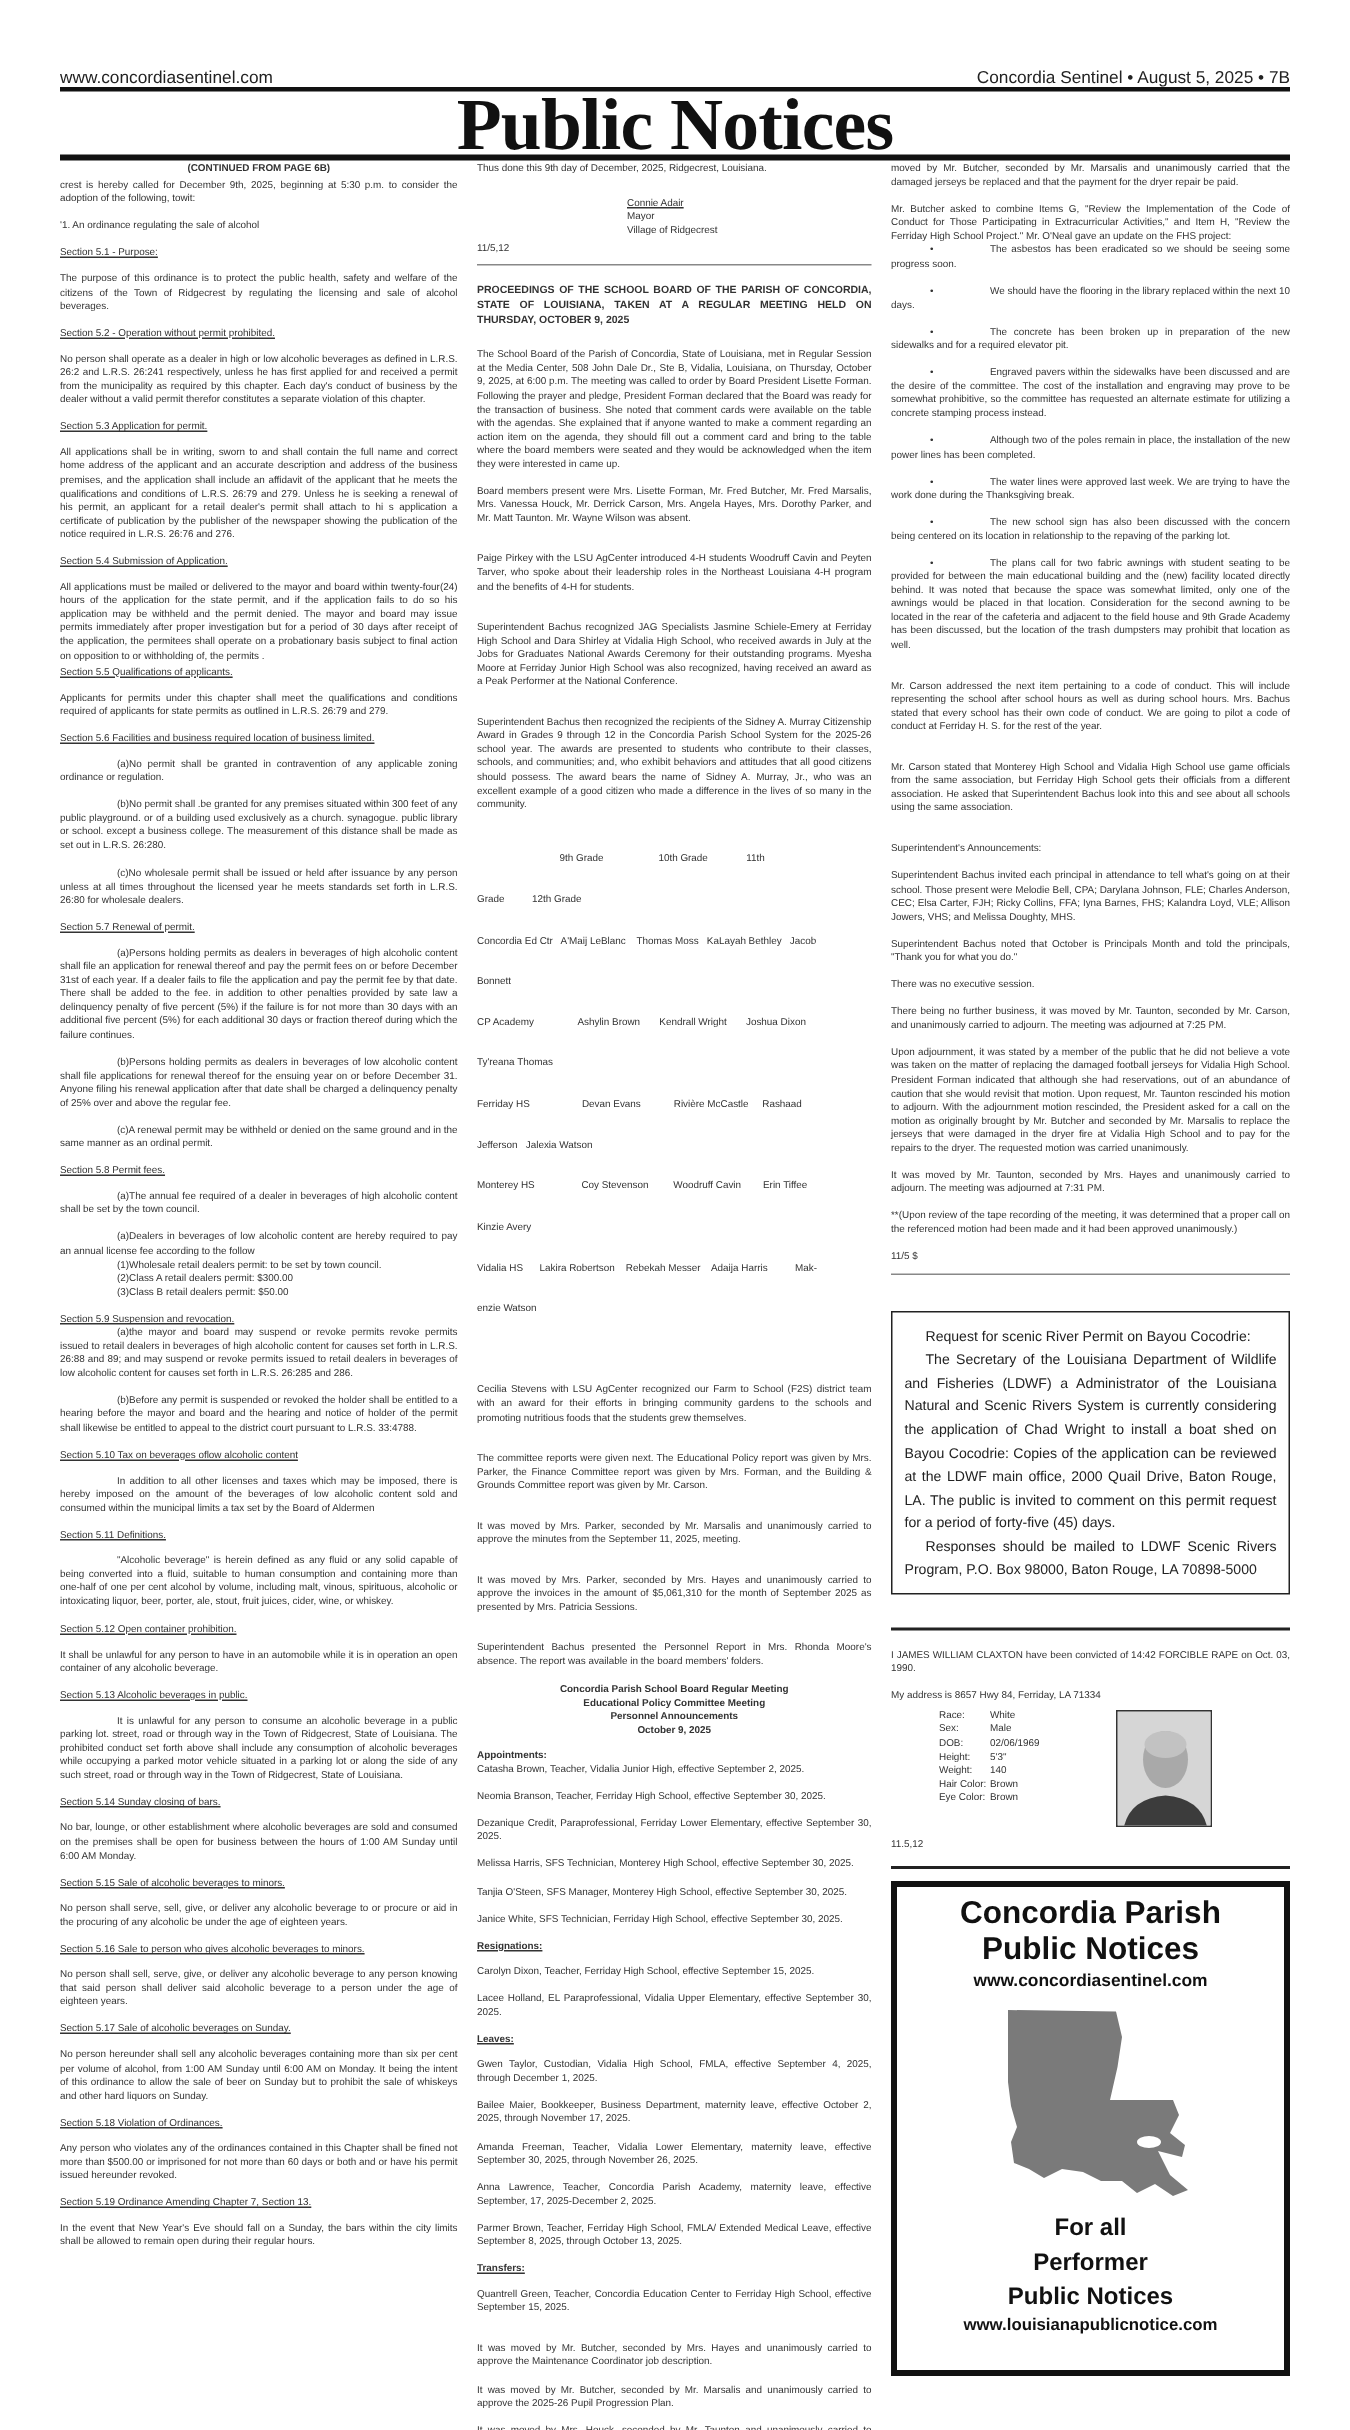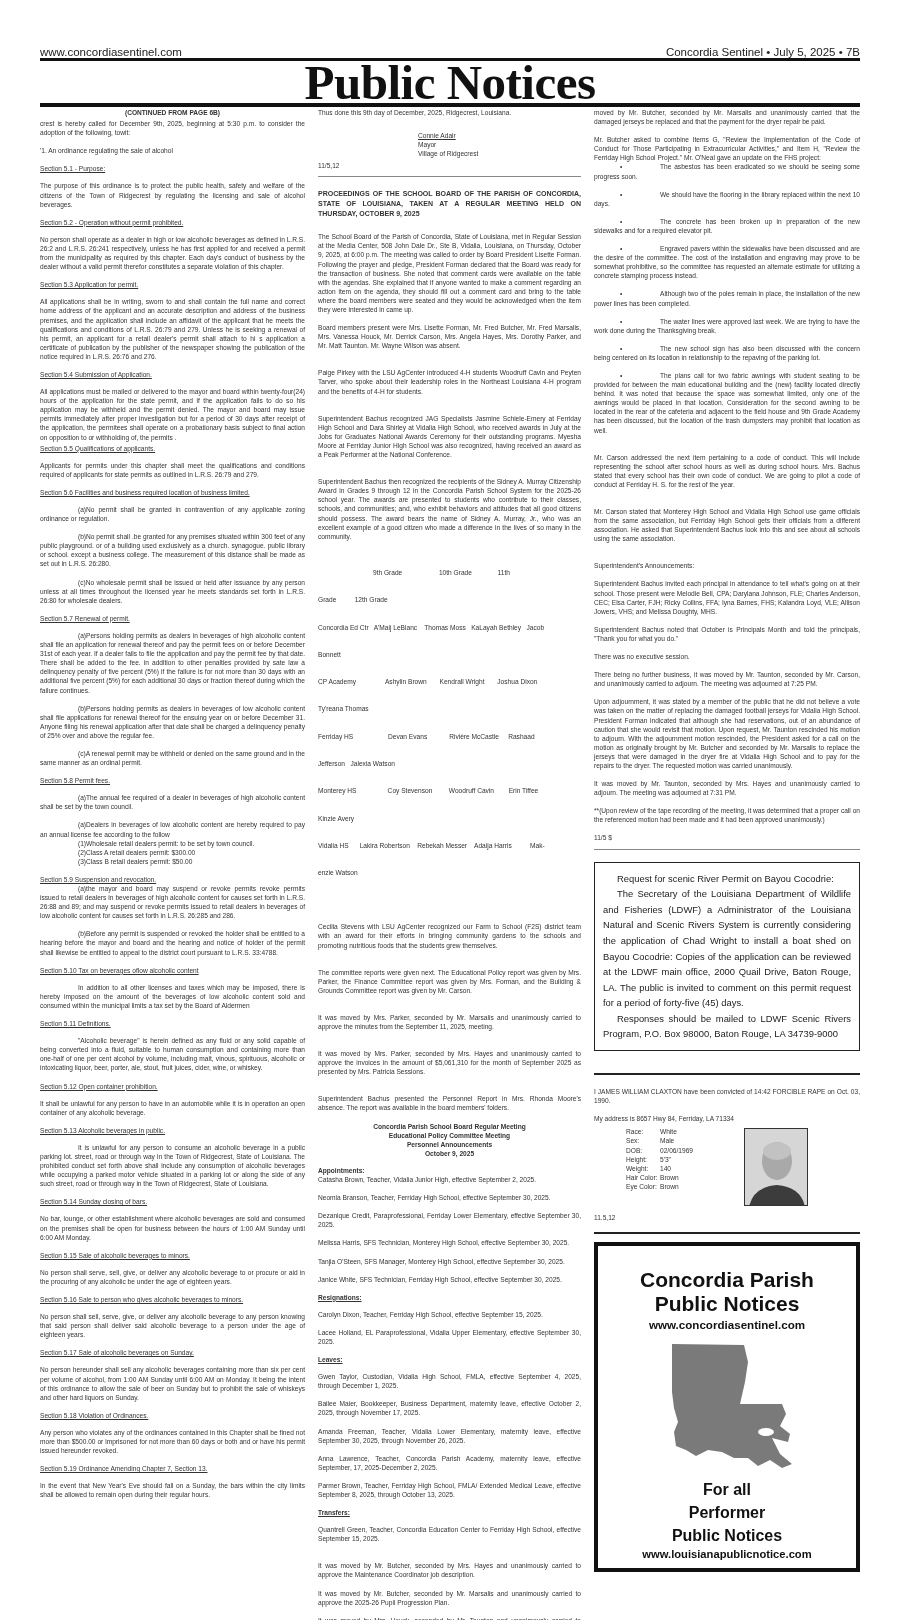--- a/index.html
+++ b/index.html
@@ -35,43 +35,43 @@
   .sig { padding-left: 100px; margin-bottom: 3px; }
   .sig .name { text-decoration: underline; }
   .proceedings-head { font-weight: 700; font-size: 7px; line-height: 9.6px; margin-bottom: 14px; }
 
   .grade-table { margin-bottom: 9px; }
   .grade-table div { line-height: 9.1px; text-align: left; }
 
   .bullet-item { text-indent: 0; margin-bottom: 0; }
   .bullet-item .dot { display: inline-block; width: 66px; padding-left: 26px; }
 
-  .ldwf-box { border: 1.3px solid #222; padding: 8px 8px 8px 8px; font-size: 9.4px; line-height: 15.6px; color: #222; text-align: justify; margin-top: 12px; }
+  .ldwf-box { border: 1.3px solid #222; padding: 8px 8px 8px 8px; font-size: 9.4px; line-height: 15.6px; color: #222; text-align: justify; margin-top: 24px; }
   .ldwf-box .lead { text-indent: 14px; }
 
   .offender { margin-top: 10px; }
   .offender-stats { position: relative; height: 80px; margin-bottom: 6px; }
   .stats-list { position: absolute; left: 32px; top: 0; }
   .stats-list div { line-height: 9.1px; display: flex; }
   .stats-list .k { width: 34px; }
   .photo { position: absolute; left: 150px; top: 1px; width: 64px; height: 78px; background: #cfcfcf; border: 1px solid #333; overflow: hidden; }
 
-  .promo { border: 4px solid #111; margin-top: 8px; height: 330px; padding: 22px 4px; text-align: center; color: #111; }
+  .promo { border: 4px solid #111; margin-top: 8px; height: 330px; padding: 6px 4px; text-align: center; color: #111; }
   .promo .h1 { font-family: "Liberation Sans", sans-serif; font-weight: 700; font-size: 21px; line-height: 24px; }
   .promo .url { font-weight: 700; font-size: 11.6px; margin-top: 4px; }
   .promo .map { margin: 12px auto 6px auto; width: 150px; height: 130px; }
   .promo .h2 { font-weight: 700; font-size: 16px; line-height: 23px; }
   .promo .url2 { font-weight: 700; font-size: 11.2px; margin-top: 3px; }
 </style>
 </head>
 <body>
 
 <div class="masthead-top">
   <span class="site-url">www.concordiasentinel.com</span>
-  <span class="folio"><b>Concordia Sentinel</b><span> • </span><span>July 5, 2025</span><span> • </span><span>7B</span></span>
+  <span class="folio"><b>Concordia Sentinel</b><span> • </span><span>August 5, 2025</span><span> • </span><span>7B</span></span>
 </div>
 <div class="rule-top"></div>
 <div class="page-title">Public Notices</div>
 <div class="rule-bottom"></div>
 
 <div class="columns">
 
   <div class="col col1">
     <div class="center-bold" style="margin-top:1px;margin-bottom:2px;">(CONTINUED FROM PAGE 6B)</div>
     <p>crest is hereby called for December 9th, 2025, beginning at 5:30 p.m. to consider the adoption of the following, towit:</p>
@@ -246,21 +246,21 @@
     <p>There being no further business, it was moved by Mr. Taunton, seconded by Mr. Carson, and unanimously carried to adjourn.  The meeting was adjourned at 7:25 PM.</p>
     <p>Upon adjournment, it was stated by a member of the public that he did not believe a vote was taken on the matter of replacing the damaged football jerseys for Vidalia High School.  President Forman indicated that although she had reservations, out of an abundance of caution that she would revisit that motion.  Upon request, Mr. Taunton rescinded his motion to adjourn.  With the adjournment motion rescinded, the President asked for a call on the motion as originally brought by Mr. Butcher and seconded by Mr. Marsalis to replace the jerseys that were damaged in the dryer fire at Vidalia High School and to pay for the repairs to the dryer.  The requested motion was carried unanimously.</p>
     <p>It was moved by Mr. Taunton, seconded by Mrs. Hayes and unanimously carried to adjourn.  The meeting was adjourned at 7:31 PM.</p>
     <p>**(Upon review of the tape recording of the meeting, it was determined that a proper call on the referenced motion had been made and it had been approved unanimously.)</p>
     <div>11/5 $</div>
     <div class="hr-thin" style="margin-bottom:0;"></div>
 
     <div class="ldwf-box">
       <div class="lead" style="text-align:left;">Request for scenic River Permit on Bayou Cocodrie:</div>
       <div class="lead">The Secretary of the Louisiana Department of Wildlife and Fisheries (LDWF) a Administrator of the Louisiana Natural and Scenic Rivers System is currently considering the application of Chad Wright to install a boat shed on Bayou Cocodrie: Copies of the application can be reviewed at the LDWF main office, 2000 Quail Drive, Baton Rouge, LA. The public is invited to comment on this permit request for a period of forty-five (45) days.</div>
-      <div class="lead">Responses should be mailed to LDWF Scenic Rivers Program, P.O. Box 98000, Baton Rouge, LA 34739-9000</div>
+      <div class="lead">Responses should be mailed to LDWF Scenic Rivers Program, P.O. Box 98000, Baton Rouge, LA 70898-5000</div>
     </div>
 
     <div class="hr-dark" style="margin-top:22px;"></div>
 
     <div class="offender">
       <p>I JAMES WILLIAM CLAXTON have been convicted of 14:42 FORCIBLE RAPE on Oct. 03, 1990.</p>
       <p style="margin-bottom:4px;">My address is 8657 Hwy 84, Ferriday, LA 71334</p>
       <div class="offender-stats">
         <div class="stats-list">
           <div>

